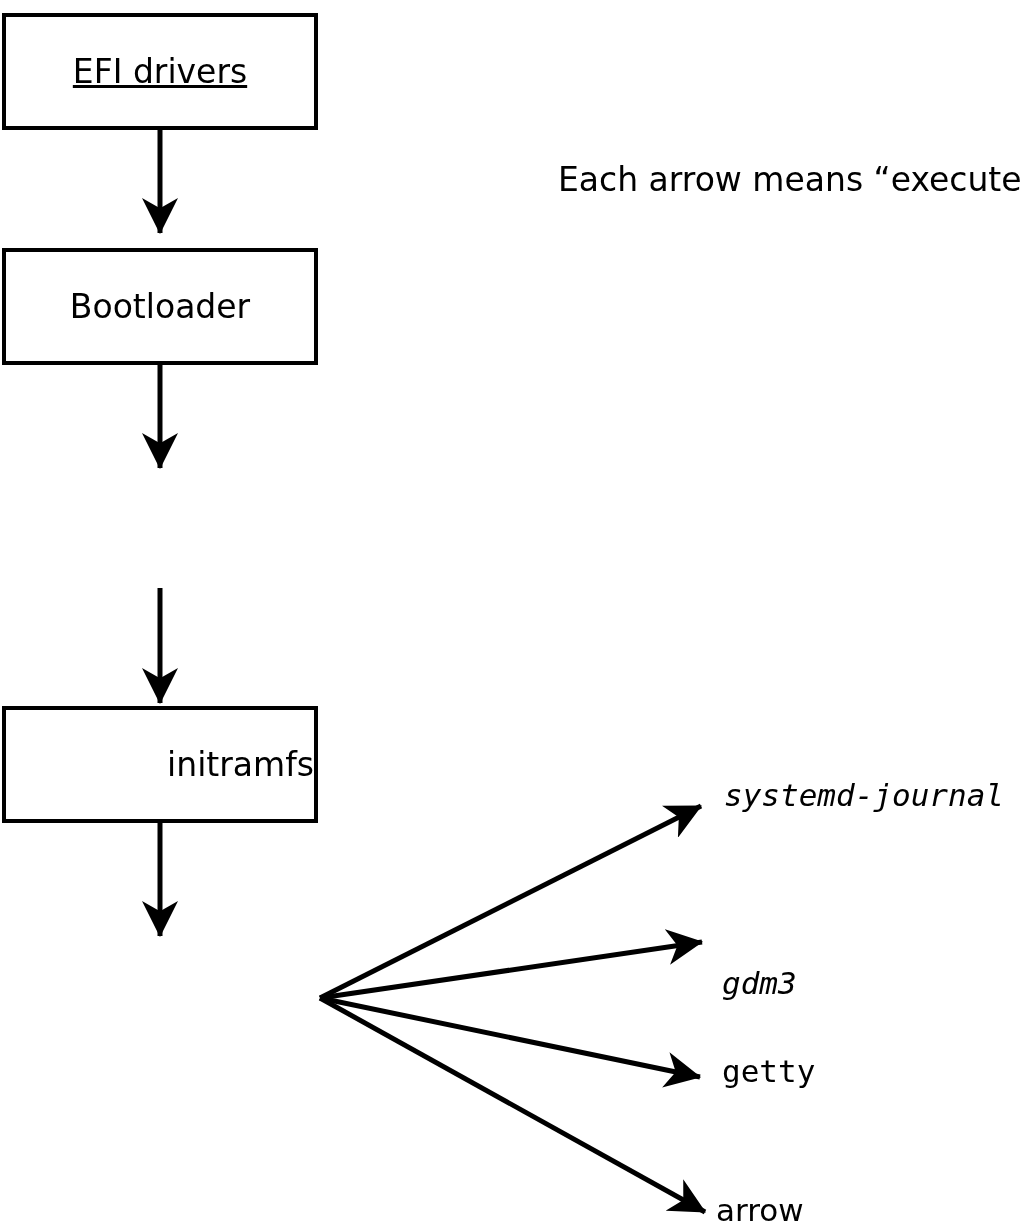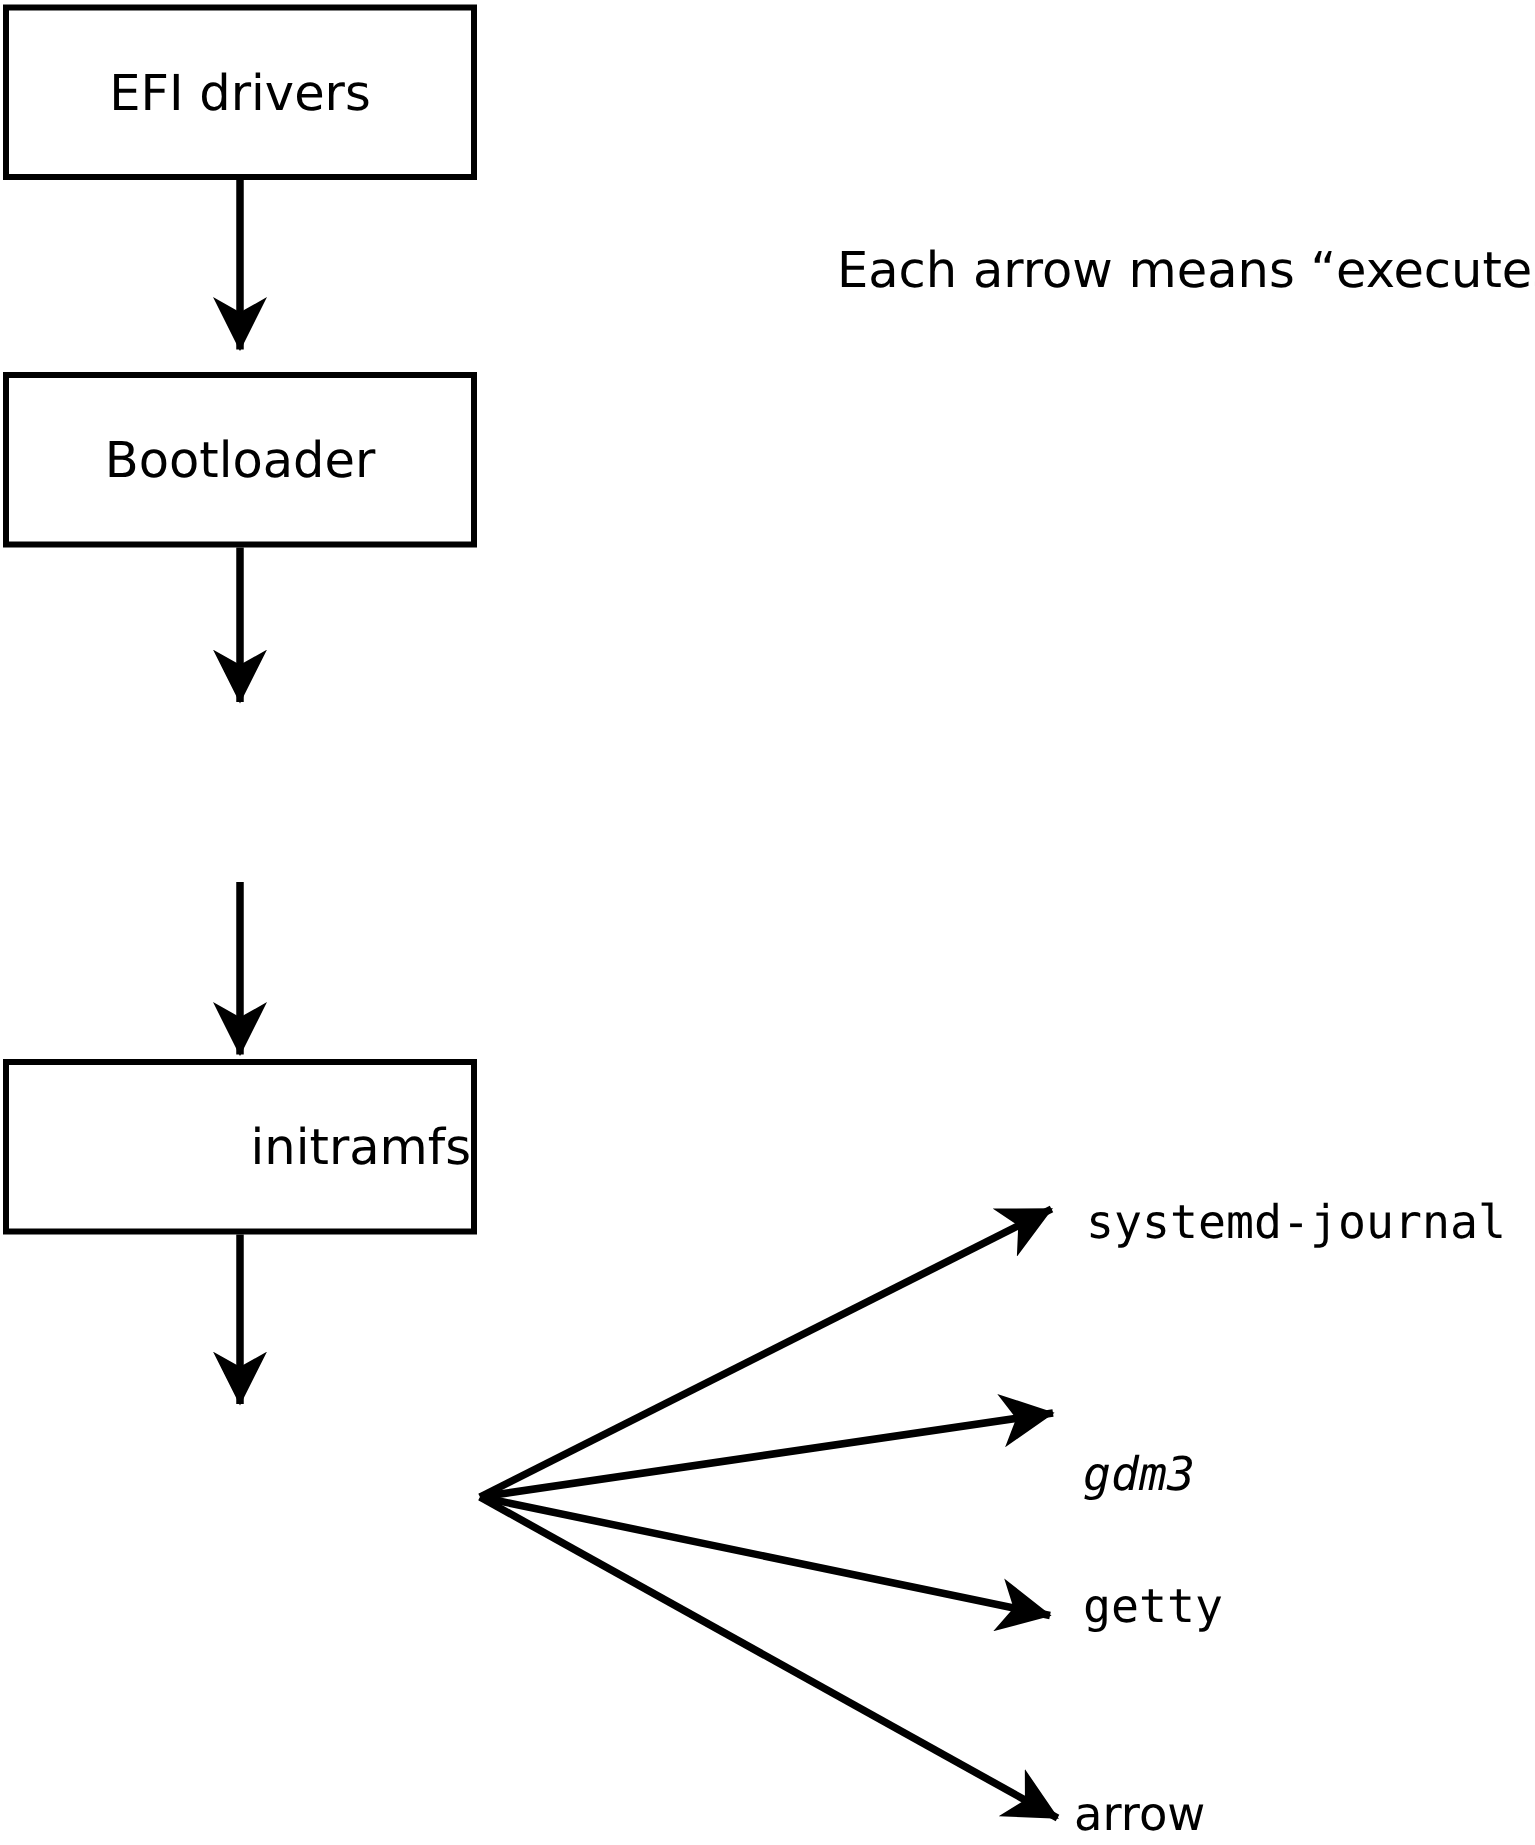--- a/index.html
+++ b/index.html
@@ -31,41 +31,41 @@
     height: 109px;
     border: 4px solid #000000;
     background: #ffffff;
     display: flex;
     align-items: center;
     justify-content: center;
     font-size: 33px;
     line-height: 1;
     text-align: center;
   }
-  .box-efi        { top: 3px;   }
+  .box-efi        { top: 13px; text-decoration: underline;   }
   .box-bootloader { top: 248px; }
   .box-kernel     { top: 471px; }
   .box-initramfs  { top: 706px; justify-content: flex-end; }
   .box-systemd    { top: 939px; }
   .note {
     position: absolute;
     left: 558px;
     top: 163px;
     font-size: 33px;
     line-height: 1;
     white-space: nowrap;
   }
   .proc-label {
     position: absolute;
     font-family: "DejaVu Sans Mono", monospace;
     font-size: 31px;
     line-height: 1;
     white-space: nowrap;
   }
-  .proc-journal { left: 724px; top: 800px; }
+  .proc-journal { left: 724px; top: 780px; font-style: italic; }
   .proc-gdm3    { left: 722px; top: 968px; font-style: italic; }
   .proc-getty   { left: 722px; top: 1056px; }
   .proc-sshd    { left: 716px; top: 1195px; font-family: "DejaVu Sans", sans-serif; }
 </style>
 </head>
 <body>
 
 <div class="canvas">
 
   <svg class="arrows-layer" width="1023" height="1230" viewBox="0 0 1023 1230" xmlns="http://www.w3.org/2000/svg">

